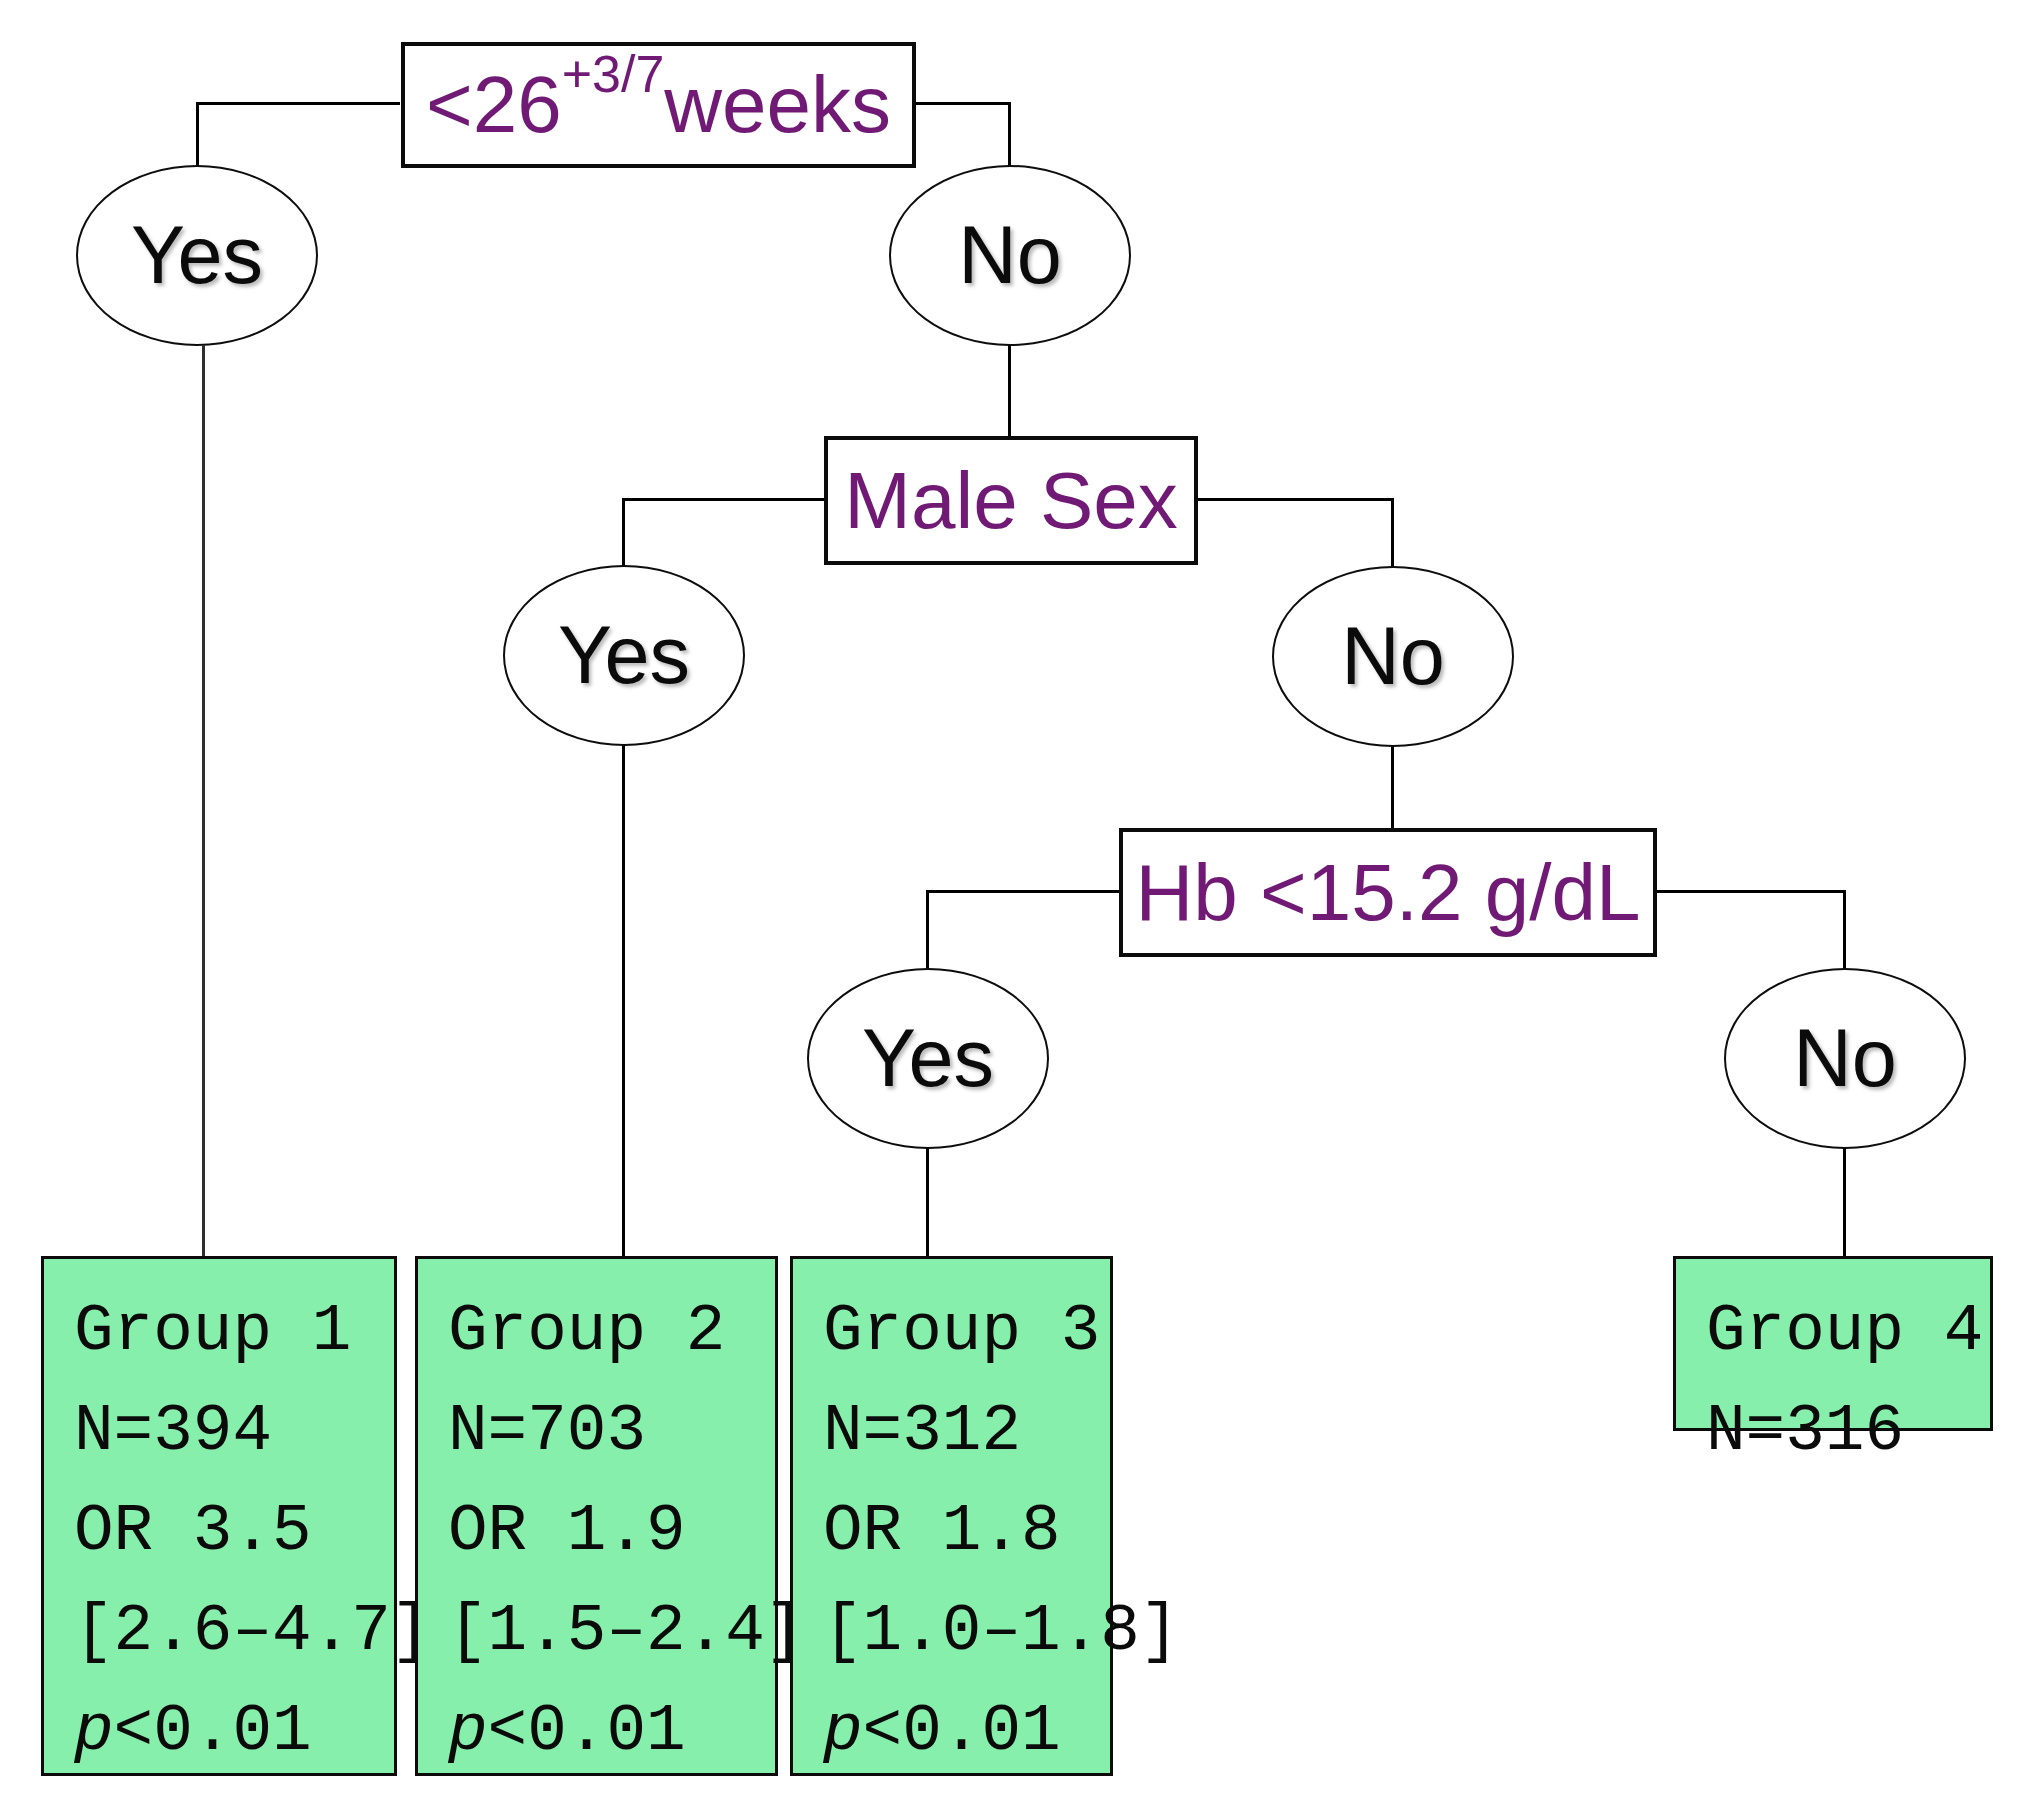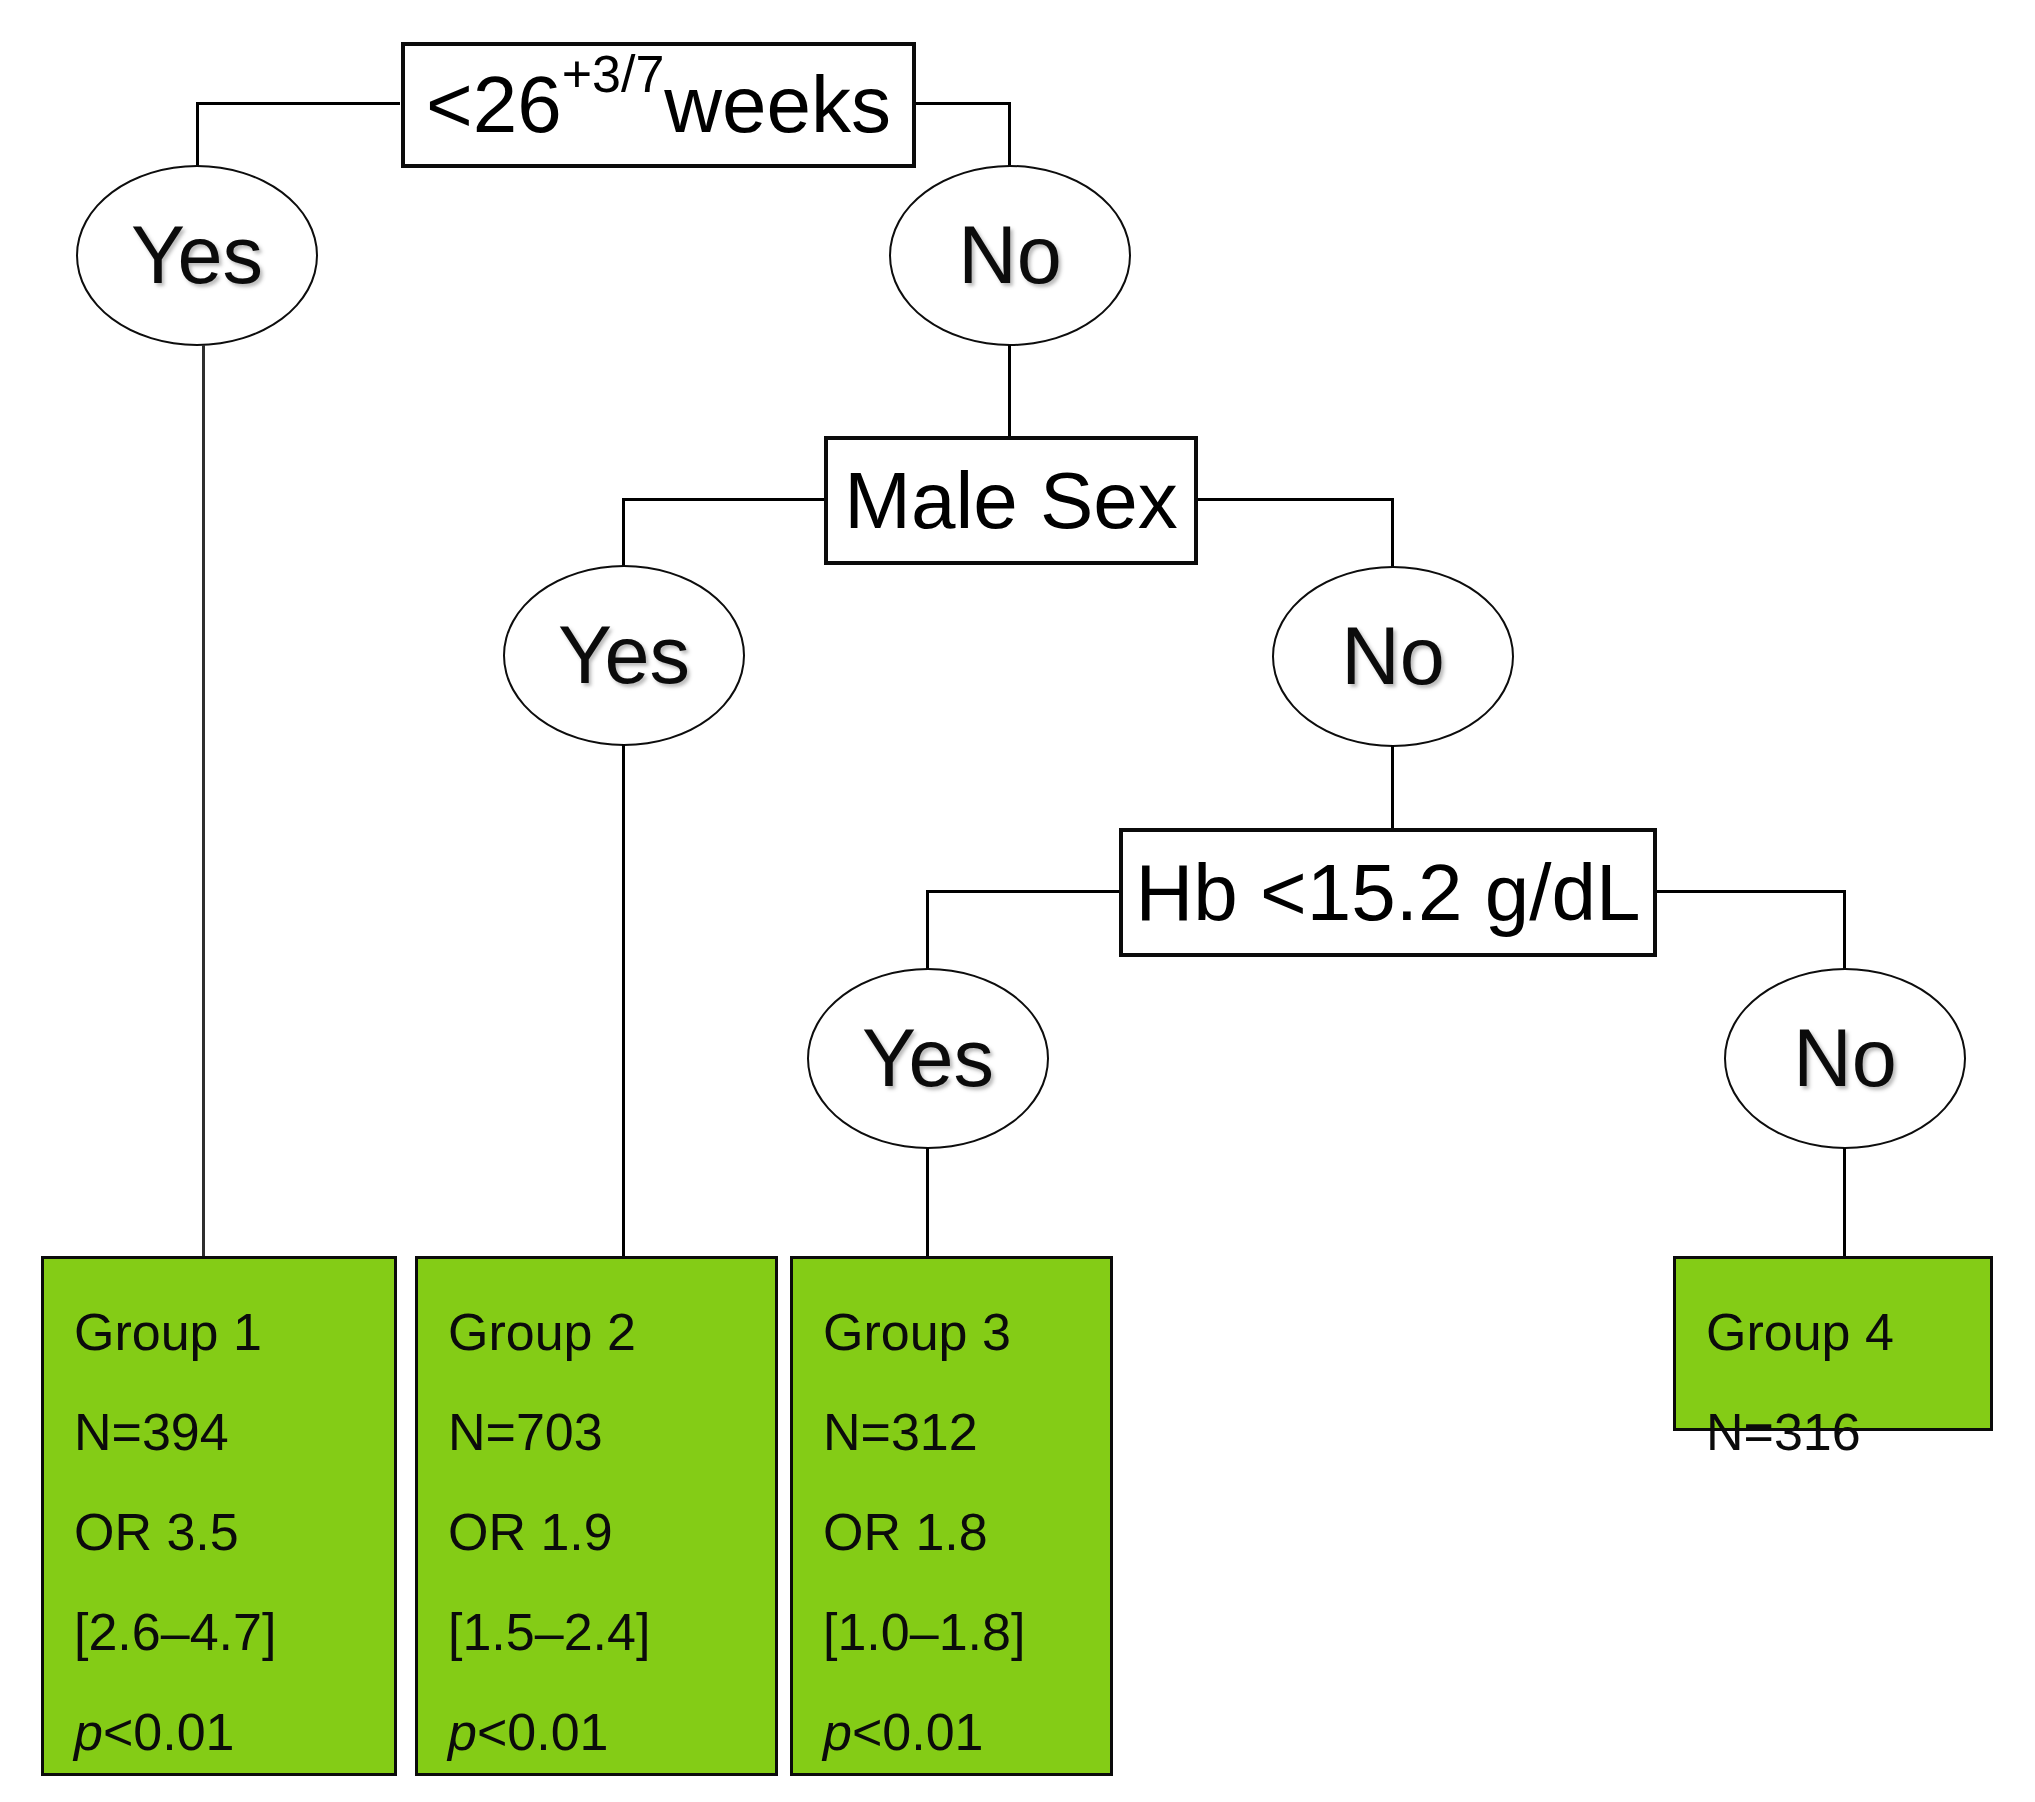--- a/index.html
+++ b/index.html
@@ -15,21 +15,21 @@
   .node-box {
     position: absolute;
     box-sizing: border-box;
     border: 4.3px solid #0b0b0b;
     background: #ffffff;
     display: flex;
     align-items: center;
     justify-content: center;
     font-size: 80px;
     white-space: nowrap;
-    color: #000000;
+    color: #701a75;
   }
   .node-box .sup {
     font-size: 52px;
     position: relative;
     top: -31px;
   }
   .ellipse {
     position: absolute;
     box-sizing: border-box;
     border: 2.7px solid #0d0d0d;
@@ -45,23 +45,23 @@
   }
   .line {
     position: absolute;
     background: #000;
   }
   .line.thin-gray { background: #2e2e2e; }
   .group-box {
     position: absolute;
     box-sizing: border-box;
     border: 3.8px solid #0b0b0b;
-    background: #84cc16;
-    font-family: Liberation Sans, sans-serif;
-    font-size: 52px;
+    background: #86efac;
+    font-family: Liberation Mono, monospace;
+    font-size: 66px;
     line-height: 100px;
     padding: 22.6px 5.4px 0 30px;
     white-space: nowrap;
     color: #0b0b0b;
   }
   .italic { font-style: italic; }
 </style>
 </head>
 <body>
 

